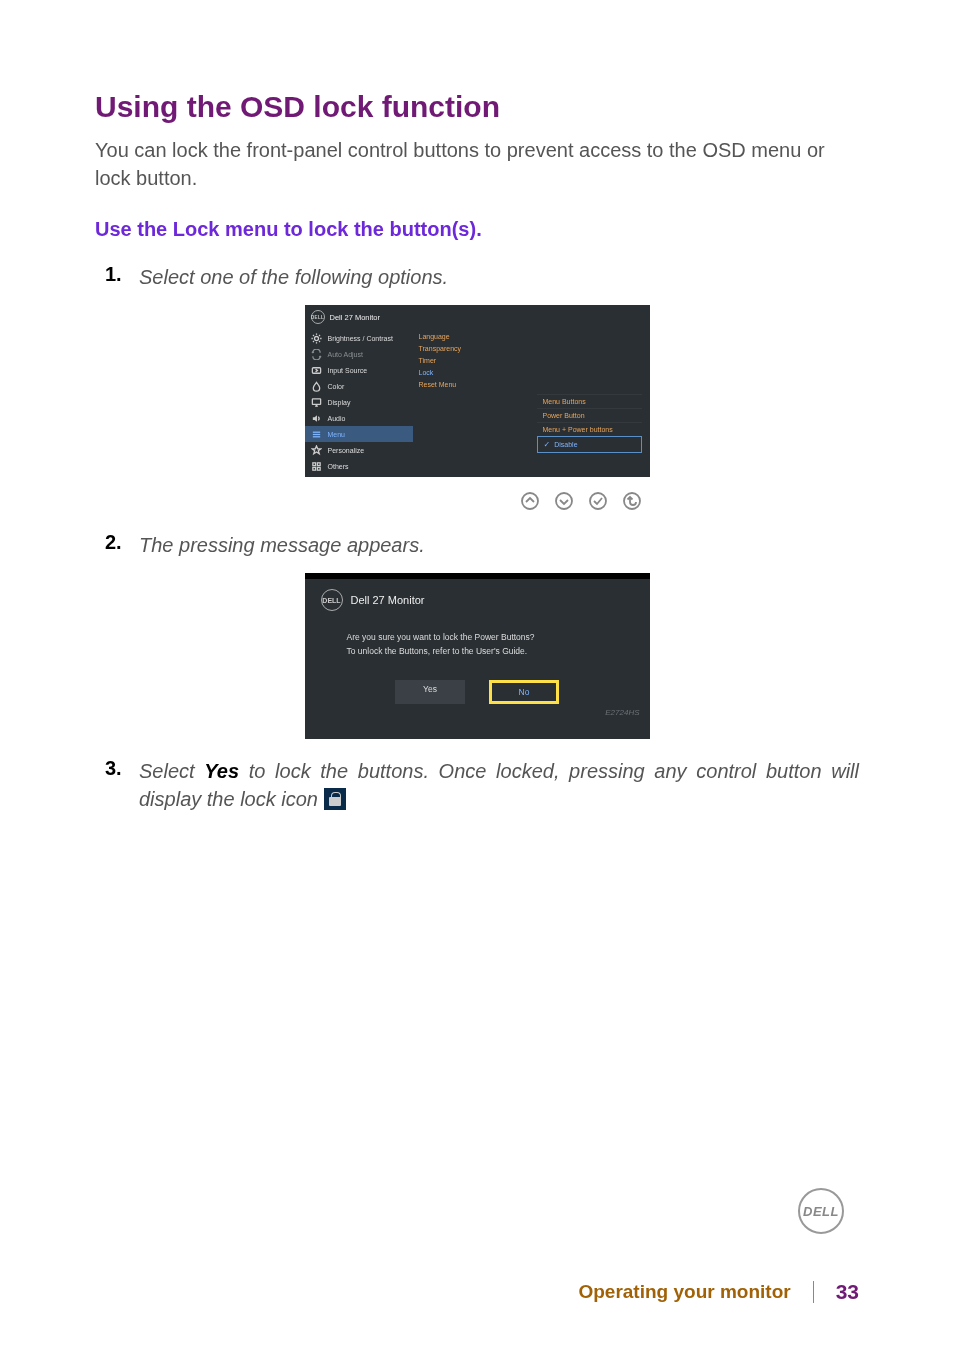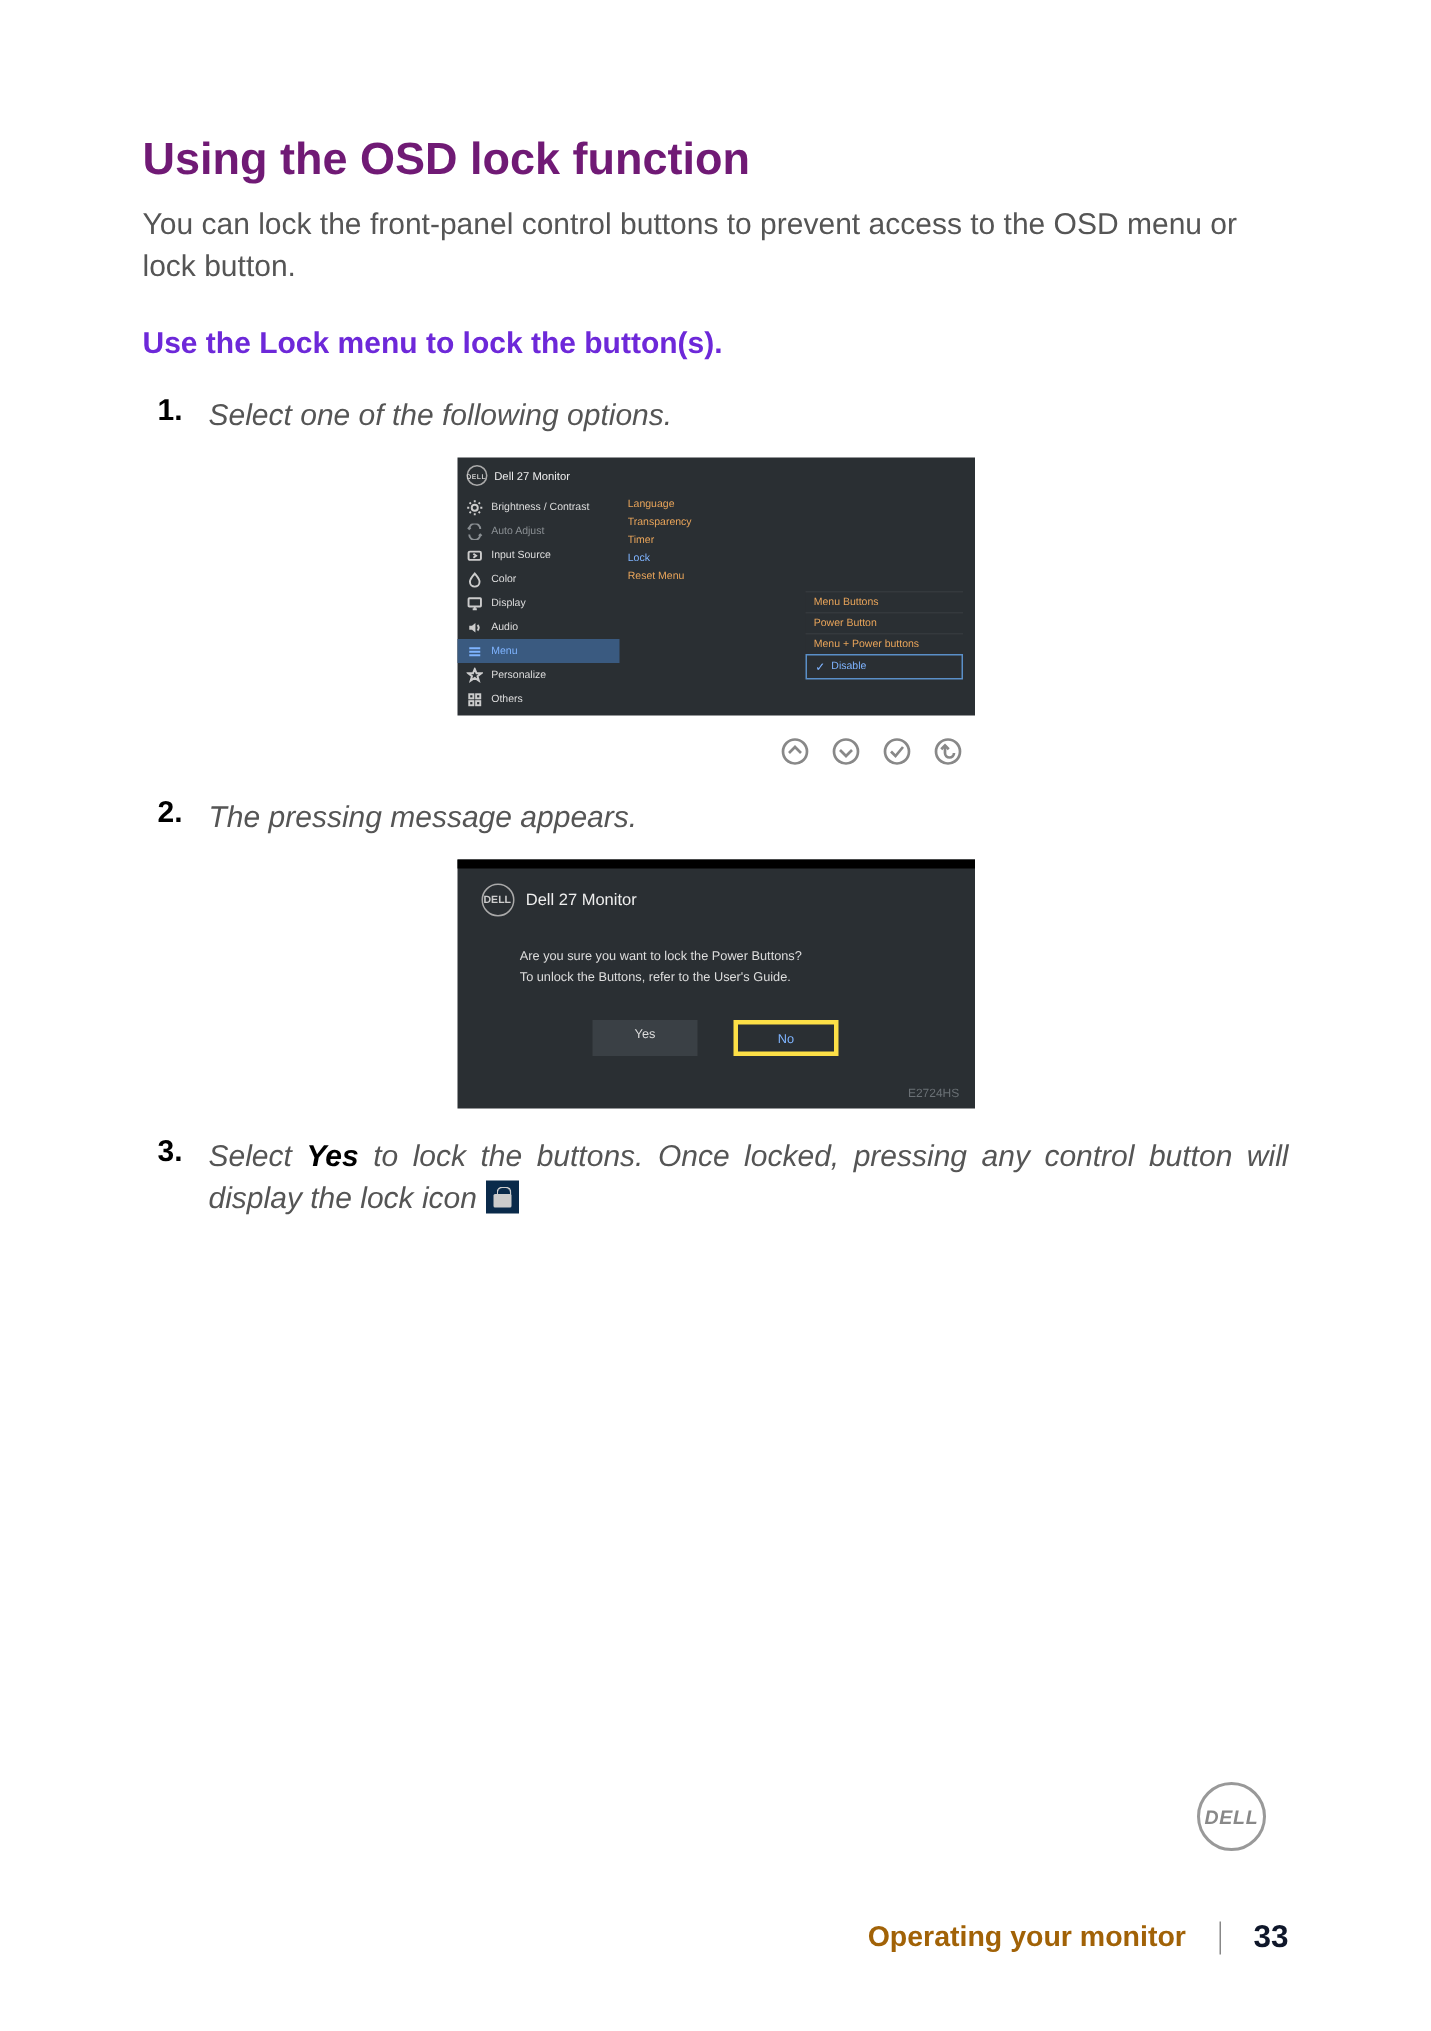--- a/index.html
+++ b/index.html
@@ -170,33 +170,33 @@
   .osd2-btns {
     display:flex; justify-content:center; gap:24px;
     padding: 22px 0 0 0;
   }
   .osd2-btn {
     width:70px; padding:4px 0; text-align:center;
     background:#3a4045; font-size:8.5px; color:#ddd;
   }
   .osd2-btn.sel { color:#7fb4ff; border:3px solid #fde047; background:transparent; }
   .osd2-model {
-    position:absolute; right:10px; bottom:6px;
-    font-size:8px; color:#6a7075;
+    position:absolute; right:10px; bottom:22px;
+    font-size:8px; color:#6a7075;font-style:italic;
   }
 
   
   .footer {
     position:absolute; left:0; right:0; bottom:50px;
     display:flex; justify-content:flex-end; align-items:center;
     gap:22px; padding-right:95px;
   }
   .foot-sect { font-weight:bold; font-size:19px; color:#a16207; }
   .foot-div { width:1px; height:22px; background:#888; }
-  .foot-page { font-weight:bold; font-size:21px; color:#0f172a; }
+  .foot-page { font-weight:bold; font-size:21px; color:#701a75; }
   .dell-logo-big {
     position:absolute; right:110px; bottom:120px;
     width:46px; height:46px; border:2px solid #999; border-radius:50%;
     display:flex; align-items:center; justify-content:center;
     font-size:13px; font-weight:bold; color:#888; font-style:italic; letter-spacing:0.5px;
   }
 </style>
 </head>
 <body>
 

